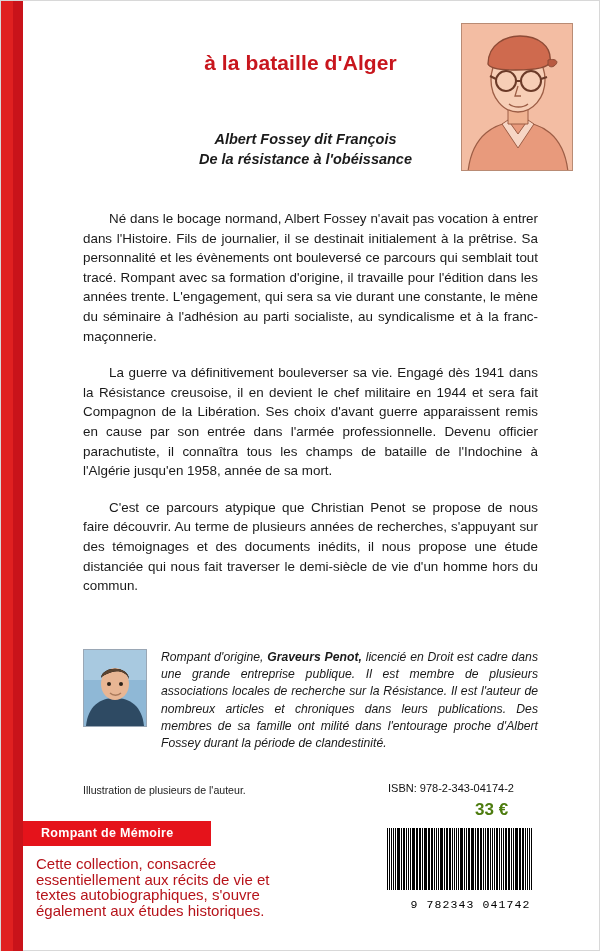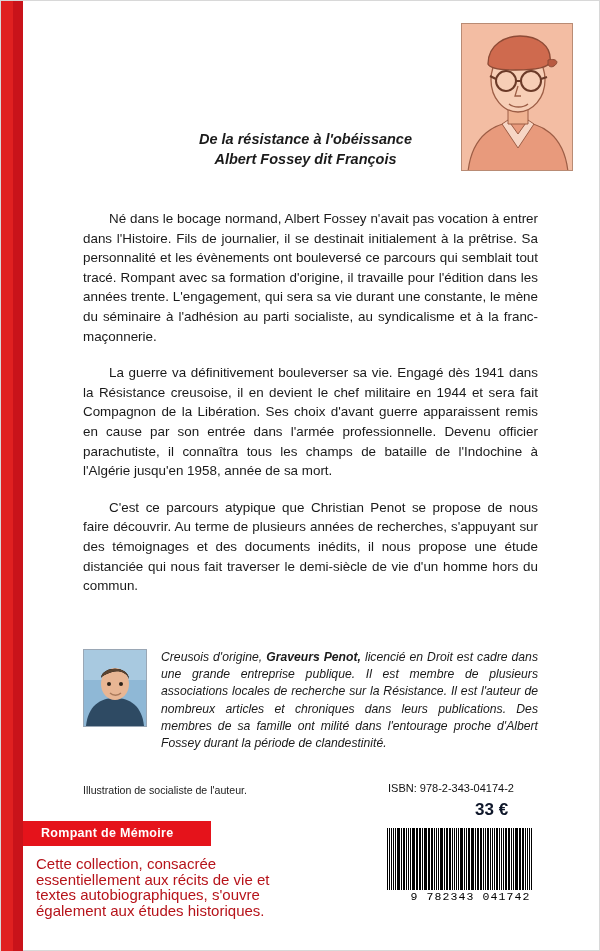--- a/index.html
+++ b/index.html
@@ -149,21 +149,21 @@
     top: 781px;
     font-size: 11px;
     color: #111;
   }
   .price {
     position: absolute;
     left: 452px;
     top: 799px;
     font-size: 17px;
     font-weight: bold;
-    color: #0f172a;
+    color: #4d7c0f;
   }
 
   
   .collection-banner {
     position: absolute;
     left: 0px;
     top: 820px;
     width: 188px;
     height: 25px;
     background: #e5131b;
@@ -204,21 +204,21 @@
     align-items: flex-end;
     gap: 0;
   }
   .bars i {
     display: block;
     background: #000;
     height: 100%;
     margin-right: 1px;
   }
   .barcode-digits {
-    margin-top: 0;
+    margin-top: 8px;
     font-family: "Liberation Mono", monospace;
     font-size: 11.5px;
     letter-spacing: 1.1px;
     text-align: center;
     color: #000;
   }
 </style>
 </head>
 <body>
 
@@ -226,25 +226,26 @@
 
   <div class="spine">
     <div class="spine-inner"></div>
   </div>
 
   <div class="content">
 
     <div class="header">
 
       <div class="title-block">
+        <div class="title-line">à la bataille d'Alger</div>
       </div>
 
       <div class="subtitle-block">
+        <div class="subtitle-line">Albert Fossey dit François</div>
         <div class="subtitle-line">De la résistance à l'obéissance</div>
-        <div class="subtitle-line">Albert Fossey dit François</div>
       </div>
 
       <div class="portrait">
         <svg width="112" height="148" viewBox="0 0 112 148">
           <rect x="0" y="0" width="112" height="148" fill="#f3bda3"></rect>
 
           <path d="M6 148 C10 110 34 98 56 98 C78 98 102 110 106 148 Z" fill="#e89a7c" stroke="#9c5d45" stroke-width="1.2"></path>
           <path d="M40 100 L56 124 L72 100 L66 96 L56 110 L46 96 Z" fill="#f7d6c5" stroke="#9c5d45" stroke-width="1"></path>
 
           <path d="M46 82 L46 100 L66 100 L66 82 Z" fill="#f0b392" stroke="#9c5d45" stroke-width="1"></path>
@@ -280,26 +281,26 @@
           <path d="M2 76 C4 56 16 48 31 48 C46 48 58 56 60 76 Z" fill="#2e4a63"></path>
           <ellipse cx="31" cy="34" rx="14" ry="16" fill="#e8b694"></ellipse>
           <path d="M17 28 C18 16 44 15 45 29 C43 22 34 20 28 22 C22 24 18 26 17 28 Z" fill="#54three"></path>
           <path d="M17 28 C18 16 44 15 45 29 C43 22 34 20 28 22 C22 24 18 26 17 28 Z" fill="#5a4330"></path>
           <circle cx="25" cy="34" r="2" fill="#2b2218"></circle>
           <circle cx="37" cy="34" r="2" fill="#2b2218"></circle>
           <path d="M26 43 C29 46 34 46 37 43" fill="none" stroke="#a9795a" stroke-width="1.4"></path>
         </svg>
       </div>
       <div class="bio-text">
-        <span>Creusois d'origine,</span>
+        <span>Rompant d'origine,</span>
         <b>Graveurs Penot,</b><span> licencié en Droit est cadre dans une grande entreprise publique. Il est membre de plusieurs associations locales de recherche sur la Résistance. Il est l'auteur de nombreux articles et chroniques dans leurs publications. Des membres de sa famille ont milité dans l'entourage proche d'Albert Fossey durant la période de clandestinité.</span>
       </div>
     </div>
 
-    <div class="illus-credit">Illustration de socialiste de l'auteur.</div>
+    <div class="illus-credit">Illustration de plusieurs de l'auteur.</div>
     <div class="isbn">ISBN: 978-2-343-04174-2</div>
     <div class="price">33 €</div>
 
     <div class="collection-banner">
       <span>Rompant de Mémoire</span>
     </div>
     <div class="collection-desc">Cette collection, consacrée essentiellement aux récits de vie et textes autobiographiques, s'ouvre également aux études historiques.</div>
 
     <div class="barcode-box">
       <div class="bars" id="bars">

